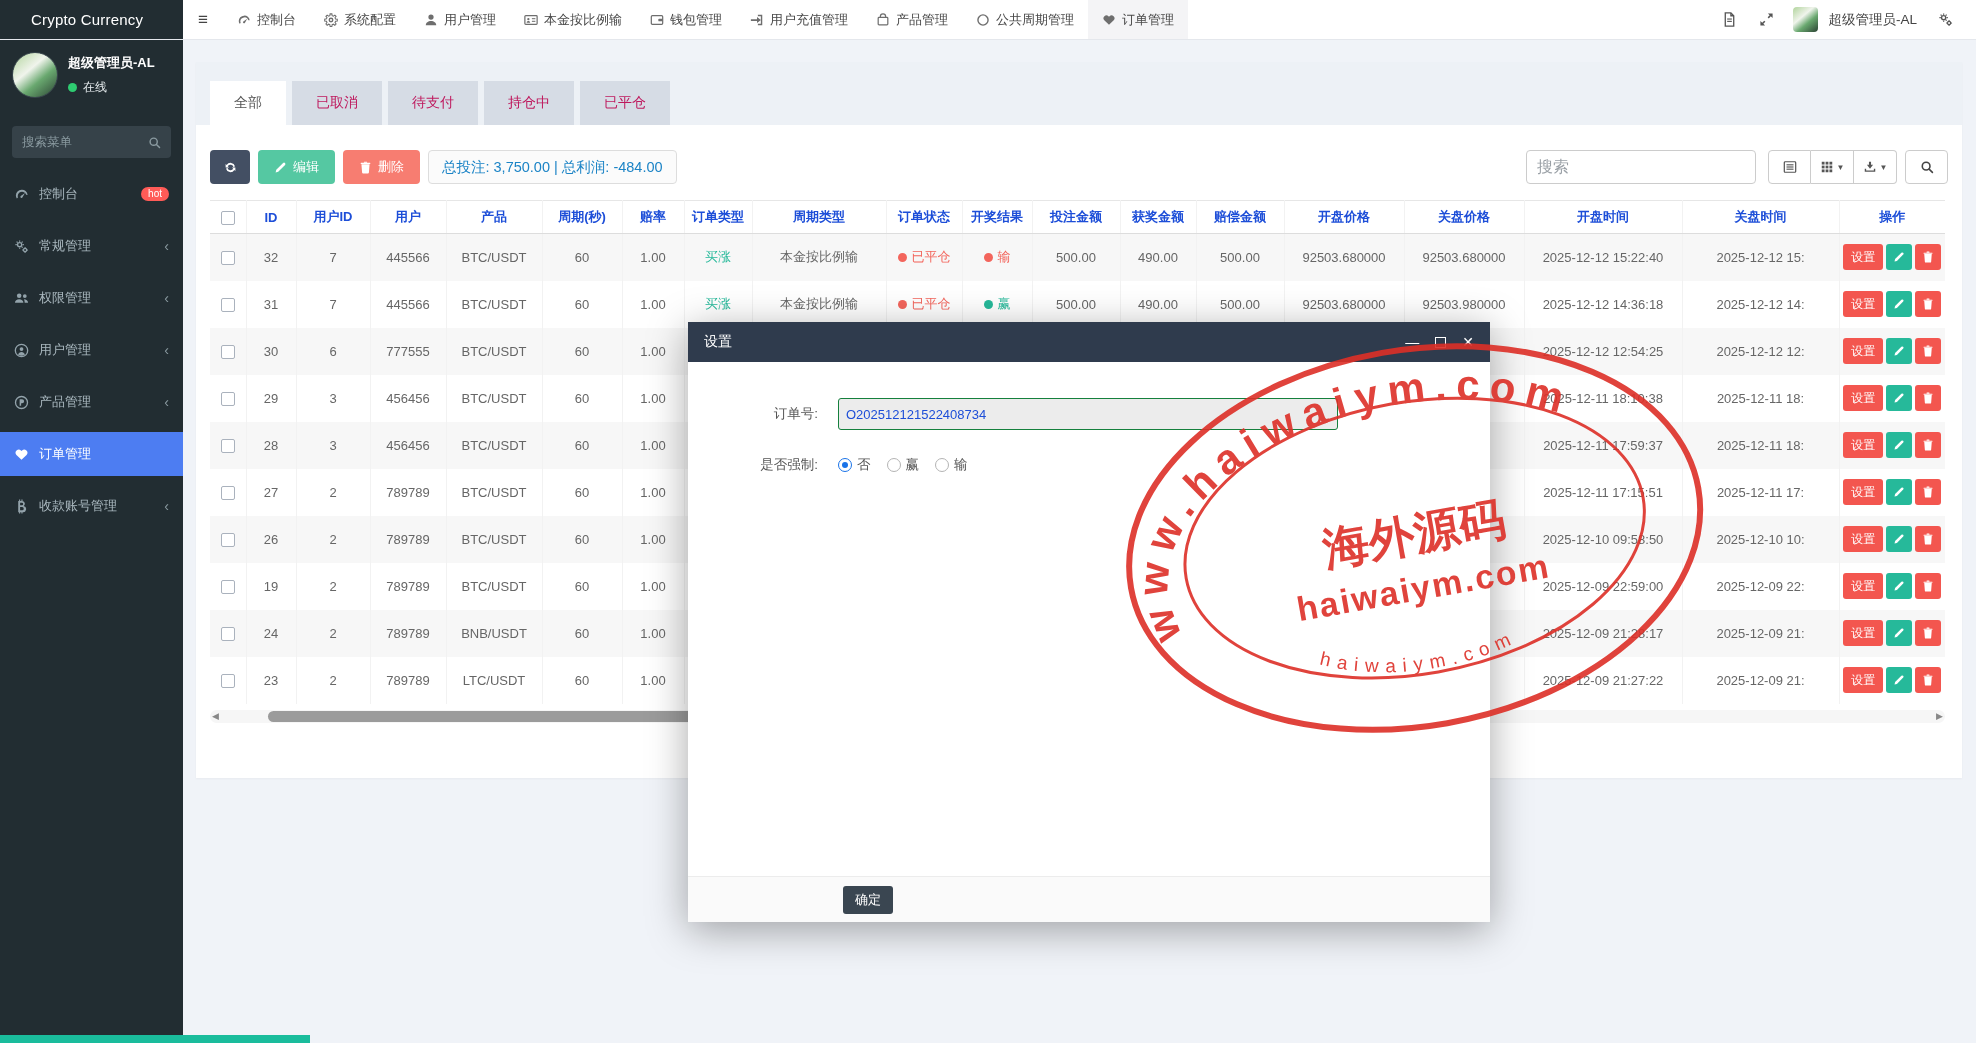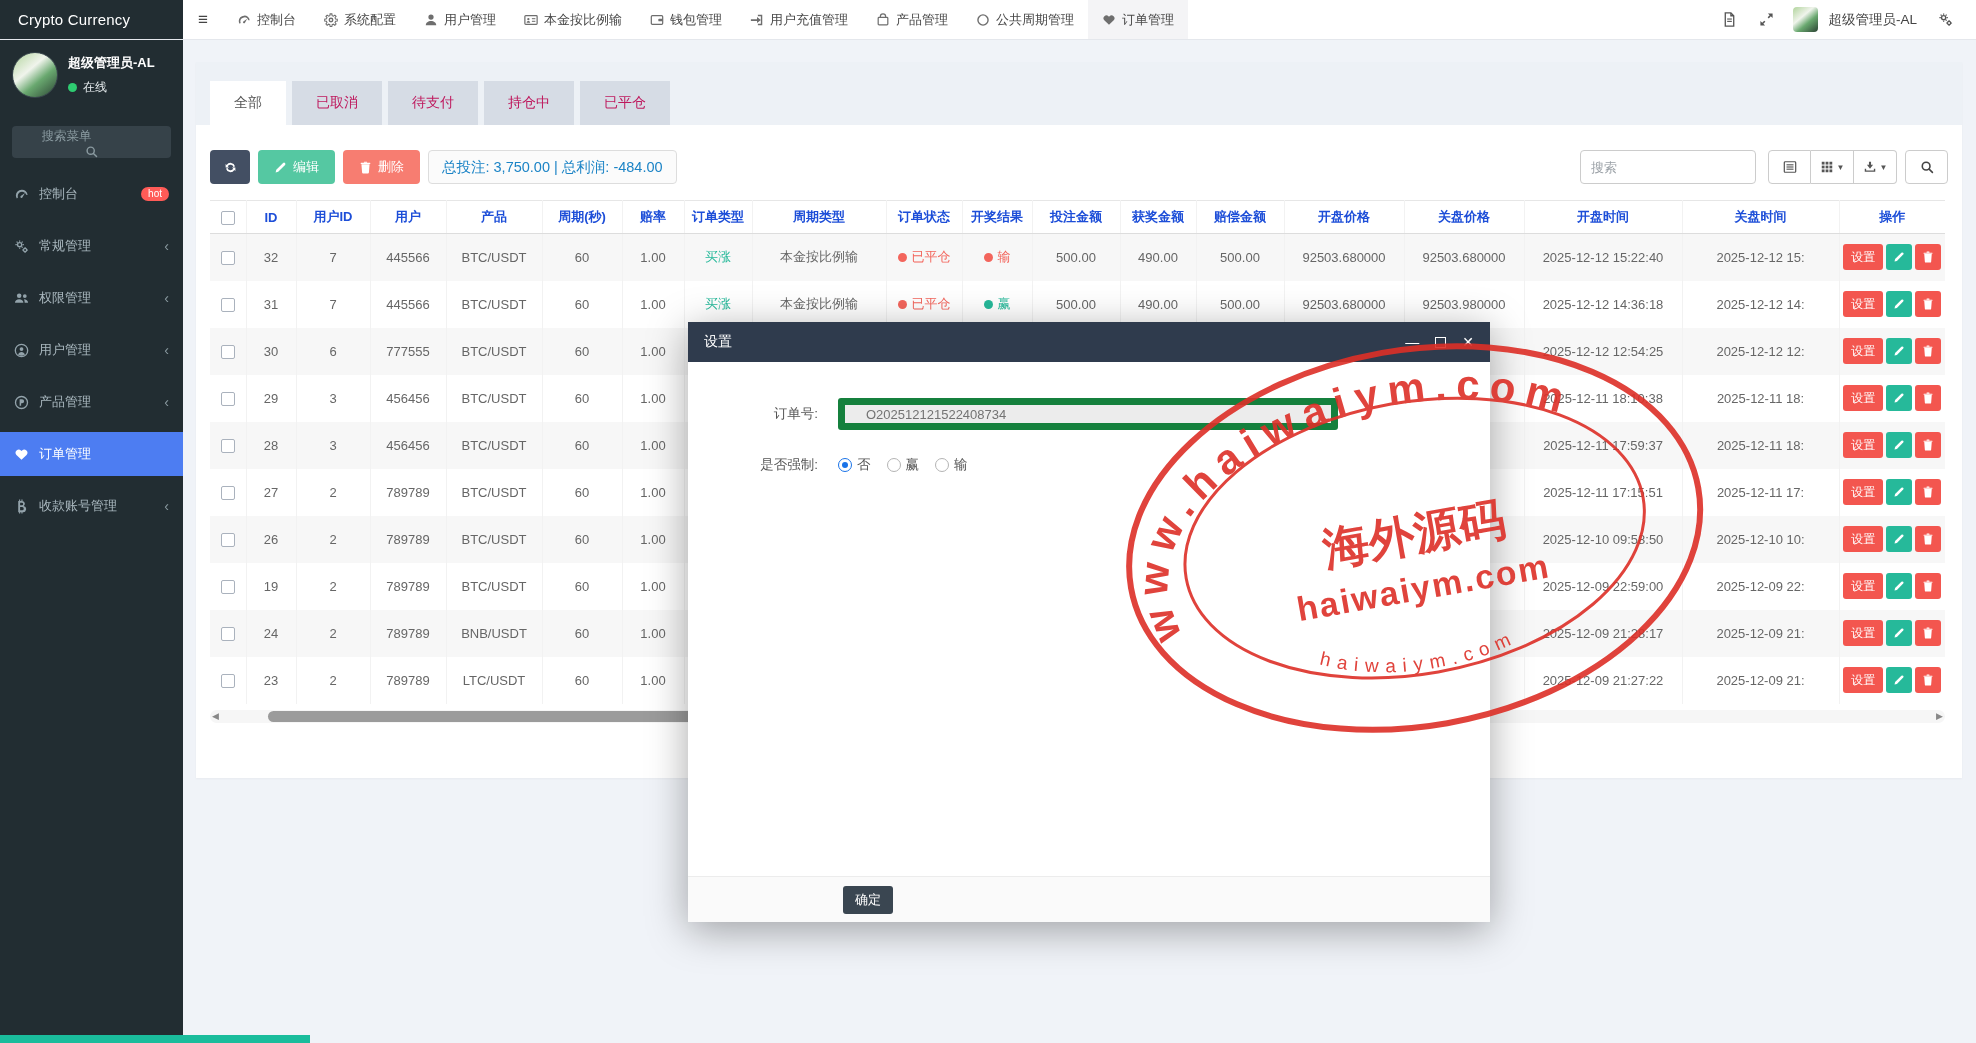--- a/index.html
+++ b/index.html
@@ -1,40 +1,40 @@
 <!DOCTYPE html>
 <html><head>
 <meta charset="utf-8">
 <style>
   * { margin:0; padding:0; box-sizing:border-box; }
   html,body { width:1976px; height:1043px; overflow:hidden; font-family:"Liberation Sans","DejaVu Sans",sans-serif; background:#f0f3f8; position:relative; }
   .icn { width:14px; height:14px; fill:currentColor; stroke:none; display:inline-block; vertical-align:-2px; }
 
   
   .topnav { position:absolute; top:0; left:0; right:0; height:40px; background:#fff; border-bottom:1px solid #e4e7ec; display:flex; align-items:stretch; z-index:300; }
-  .logo { width:183px; background:#222d32; color:#fff; font-size:15px; display:flex; align-items:center; padding-left:18px; letter-spacing:.2px; flex:0 0 183px; }
+  .logo { width:183px; background:#222d32; color:#fff; font-size:15px; display:flex; align-items:center; padding-left:31px; letter-spacing:.2px; flex:0 0 183px; }
   .nav-left { display:flex; align-items:stretch; }
   .burger { display:flex; align-items:center; padding:0 15px; color:#444; font-size:17px; cursor:pointer; }
   .nav-item { display:flex; align-items:center; gap:6px; padding:0 14px; font-size:13px; color:#484848; cursor:pointer; white-space:nowrap; }
   .nav-item .icn { color:#6e6e6e; }
   .nav-item.active { background:#f4f4f6; }
   .nav-right { margin-left:auto; display:flex; align-items:center; gap:4px; padding-right:14px; }
   .nav-ico { padding:0 9px; color:#555; display:flex; align-items:center; height:100%; cursor:pointer; }
   .nav-ico .icn { width:15px; height:15px; }
   .avatar-sm { width:25px; height:25px; border-radius:4px; background:linear-gradient(140deg,#b9d8a6 5%,#f0f4ec 38%,#69a86f 62%,#33503b 95%); margin:0 6px 0 6px; }
   .nav-user { font-size:13.5px; color:#444; margin-right:8px; cursor:pointer; }
 
   
   .sidebar { position:absolute; top:40px; left:0; bottom:0; width:183px; background:#222d32; z-index:200; }
   .sb-user { display:flex; align-items:center; padding:12px 10px 14px 12px; gap:10px; }
   .avatar-lg { width:46px; height:46px; border-radius:50%; flex:0 0 46px; background:linear-gradient(140deg,#b9d8a6 5%,#f0f4ec 38%,#69a86f 62%,#33503b 95%); border:1px solid #39464d; }
   .sb-name { color:#fff; font-size:13px; font-weight:bold; margin-bottom:7px; white-space:nowrap; }
   .sb-status { color:#e8eef0; font-size:12px; display:flex; align-items:center; gap:6px; }
   .sb-status .dot { width:9px; height:9px; border-radius:50%; background:#2ecc71; display:inline-block; }
-  .sb-search { margin:14px 12px 0 12px; height:32px; background:#364249; border-radius:4px; display:flex; align-items:center; padding:0 10px;flex-direction:column; }
+  .sb-search { margin:14px 12px 0 12px; height:32px; background:#364249; border-radius:4px; display:flex; align-items:center; padding:0 10px; }
   .sb-search input { flex:1; background:transparent; border:none; outline:none; color:#cfd8dc; font-size:12.5px; width:100px; }
   .sb-search input::placeholder { color:#8a9aa0; }
   .sb-search .icn { color:#8a9aa0; width:13px; height:13px; }
   .sb-menu { padding-top:14px; }
   .sb-item { height:44px; margin-bottom:8px; display:flex; align-items:center; gap:10px; padding:0 14px; color:#aab8bf; font-size:13px; cursor:pointer; position:relative; }
   .sb-item .icn { color:#93a3ab; width:15px; height:15px; }
   .sb-item.active { background:#4d7df2; color:#fff; }
   .sb-item.active .icn { color:#fff; }
   .sb-badge { background:#ff5b57; color:#fff; font-size:10px; border-radius:9px; padding:2px 7px; margin-left:auto; line-height:1; }
   .sb-arrow { margin-left:auto; color:#8a9aa0; font-size:14px; }
@@ -50,21 +50,21 @@
 
   
   .toolbar { display:flex; align-items:center; height:34px; margin-bottom:16px; }
   .btn { border:none; border-radius:4px; color:#fff; font-size:13px; height:34px; display:inline-flex; align-items:center; gap:6px; padding:0 13px; cursor:pointer; }
   .btn .icn { width:13px; height:13px; }
   .btn-refresh { background:#434f63; width:40px; justify-content:center; padding:0; }
   .btn-edit { background:#55c8a2; margin-left:8px; padding:0 16px; }
   .btn-del { background:#f77d71; margin-left:8px; padding:0 16px; }
   .stats-box { margin-left:8px; height:34px; border:1px solid #ddd; border-radius:4px; background:#fbfbfb; display:flex; align-items:center; padding:0 13px; color:#1c84c6; font-size:14.5px; }
   .toolbar-right { margin-left:auto; display:flex; align-items:center; }
-  .search-input { width:176px; height:34px; border:1px solid #ccc; border-radius:4px; padding:0 10px; font-size:13px; color:#555; outline:none; }
+  .search-input { width:230px; height:34px; border:1px solid #ccc; border-radius:4px; padding:0 10px; font-size:16px; color:#555; outline:none; }
   .search-input::placeholder { color:#9aa0a6; }
   .btn-group { display:flex; margin-left:12px; }
   .tbtn { width:43px; height:34px; background:#fff; border:1px solid #ccc; display:flex; align-items:center; justify-content:center; gap:3px; color:#555; cursor:pointer; }
   .tbtn + .tbtn { border-left:none; }
   .tbtn:first-child { border-radius:4px 0 0 4px; }
   .tbtn:last-child { border-radius:0 4px 4px 0; }
   .tbtn .caret { font-size:8px; color:#555; }
   .btn-search { width:43px; height:34px; margin-left:8px; background:#fff; border:1px solid #ccc; border-radius:4px; display:flex; align-items:center; justify-content:center; color:#444; cursor:pointer; }
 
   
@@ -107,21 +107,21 @@
   
   .modal { position:absolute; left:688px; top:322px; width:802px; height:600px; background:#fff; z-index:1000; box-shadow:0 8px 40px rgba(0,0,0,.35); border-radius:2px; display:flex; flex-direction:column; }
   .modal-hd { height:40px; background:#2f3b4d; color:#fff; display:flex; align-items:center; padding:0 16px; font-size:14px; flex:0 0 40px; }
   .mhd-btns { margin-left:auto; display:flex; align-items:center; gap:16px; }
   .mhd-btn { color:#fff; cursor:pointer; font-size:14px; line-height:1; display:inline-flex; align-items:center; }
   .mhd-max { width:11px; height:11px; border:1.5px solid #fff; display:inline-block; }
   .modal-body { flex:1; padding:36px 0 0 0; position:relative; }
   .frow { display:flex; align-items:center; margin-bottom:26px; }
   .flabel { width:130px; text-align:right; font-size:13.5px; color:#555; flex:0 0 130px; }
   .fctl { margin-left:20px; }
-  .order-input { width:500px; height:32px; background:#ececec; border:7px solid #15803d; border-radius:3px; padding:0 21px; font-size:13px; color:#737373; outline:none; }
+  .order-input { width:500px; height:32px; background:#ececec; border:1px solid #15803d; border-radius:3px; padding:0 7px; font-size:13px; color:#1d4ed8; outline:none; }
   .radios { display:flex; align-items:center; gap:16px; font-size:13.5px; color:#555; }
   .radio { display:inline-flex; align-items:center; gap:5px; cursor:pointer; }
   .rdot { width:14px; height:14px; border-radius:50%; border:1px solid #b4b4b4; background:#fff; display:inline-block; position:relative; }
   .rdot.on { border:1px solid #1a73e8; }
   .rdot.on::after { content:""; position:absolute; left:3px; top:3px; width:6px; height:6px; border-radius:50%; background:#1a73e8; }
   .modal-ft { flex:0 0 46px; background:#fafafa; border-top:1px solid #ececec; display:flex; align-items:center; }
   .btn-ok { margin-left:155px; background:#3a4651; color:#fff; border:none; border-radius:3px; height:28px; padding:0 12px; font-size:13px; cursor:pointer; }
 
   
   .stamp { position:absolute; left:1112px; top:338px; z-index:2000; pointer-events:none; opacity:.9; transform:rotate(-10deg); }

